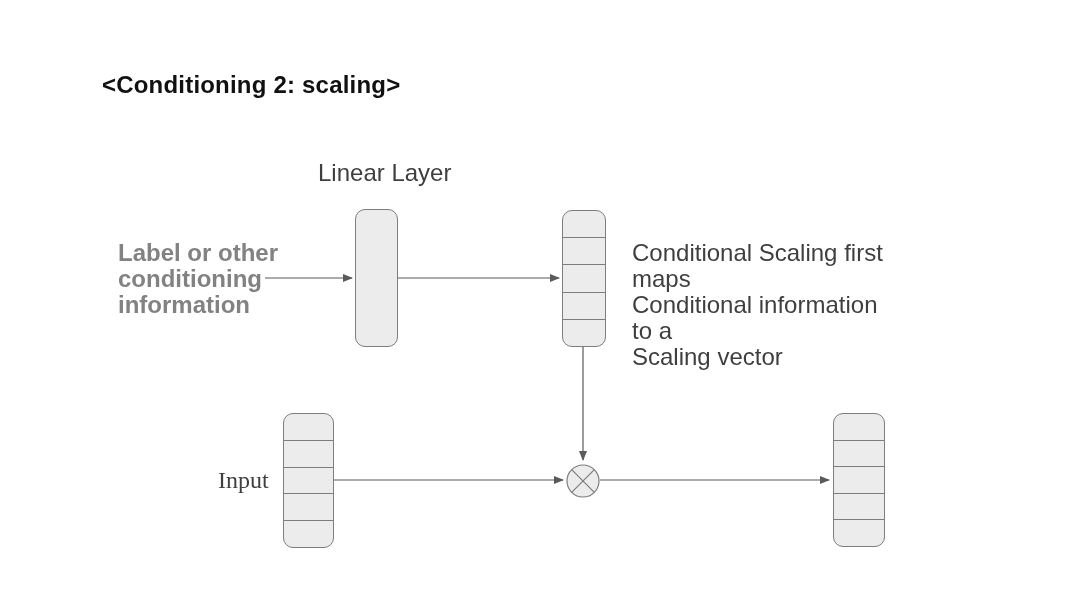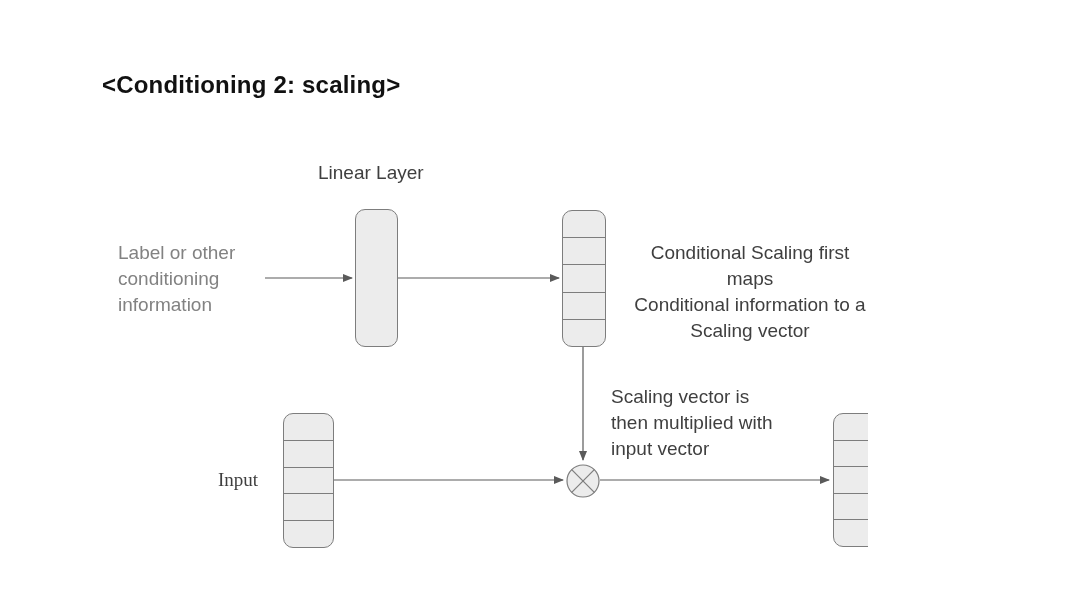--- a/index.html
+++ b/index.html
@@ -6,44 +6,45 @@
     margin: 0;
     padding: 0;
     font-family: "Liberation Sans", sans-serif;
   }
   .canvas {
     position: relative;
     width: 868px;
     height: 608px;
     background: var(--background, #ffffff);
     overflow: hidden;
+    padding-left: 24px;
   }
   .title {
     position: absolute;
     left: 102px;
     top: 70px;
     margin: 0;
     font-size: 24px;
     line-height: 30px;
     font-weight: 700;
     color: var(--title-text, #111111);
     letter-spacing: 0.2px;
   }
   .note, .label {
     position: absolute;
-    font-size: 19px;
+    font-size: 24px;
     line-height: 26px;
     white-space: pre-line;
   }
   .dark { color: var(--dark-text, #3f3f3f); }
-  .muted { color: var(--muted-text, #828282); }
+  .muted { color: var(--muted-text, #828282); font-weight: bold; }
 
   #linear-layer-label { left: 318px; top: 160px; }
   #conditioning-note  { left: 118px; top: 240px; }
-  #scaling-note       { left: 632px; top: 240px; text-align: center; }
+  #scaling-note       { left: 632px; top: 240px; }
   #multiply-note      { left: 611px; top: 384px; }
   #input-label        { left: 218px; top: 467px; font-family: Liberation Serif, serif; }
   #output-label       { left: 903px; top: 466px; }
 
   .shape {
     position: absolute;
     background: var(--shape-fill, #ececec);
     border: 1px solid var(--shape-border, #7d7d7d);
     border-radius: 10px;
     box-sizing: border-box;
@@ -104,23 +105,20 @@
       <div class="cell"></div>
       <div class="cell"></div>
       <div class="cell"></div>
       <div class="cell"></div>
     </div>
 
   <div class="note dark" id="scaling-note">Conditional Scaling first maps
 Conditional information to a
 Scaling vector</div>
 
-  <div class="note dark" id="multiply-note">Scaling vector is
-then multiplied with
-input vector</div>
 
   <div class="shape vector" id="input-vector">
       <div class="cell"></div>
       <div class="cell"></div>
       <div class="cell"></div>
       <div class="cell"></div>
       <div class="cell"></div>
     </div>
 
   <div class="label dark" id="input-label">Input</div>

